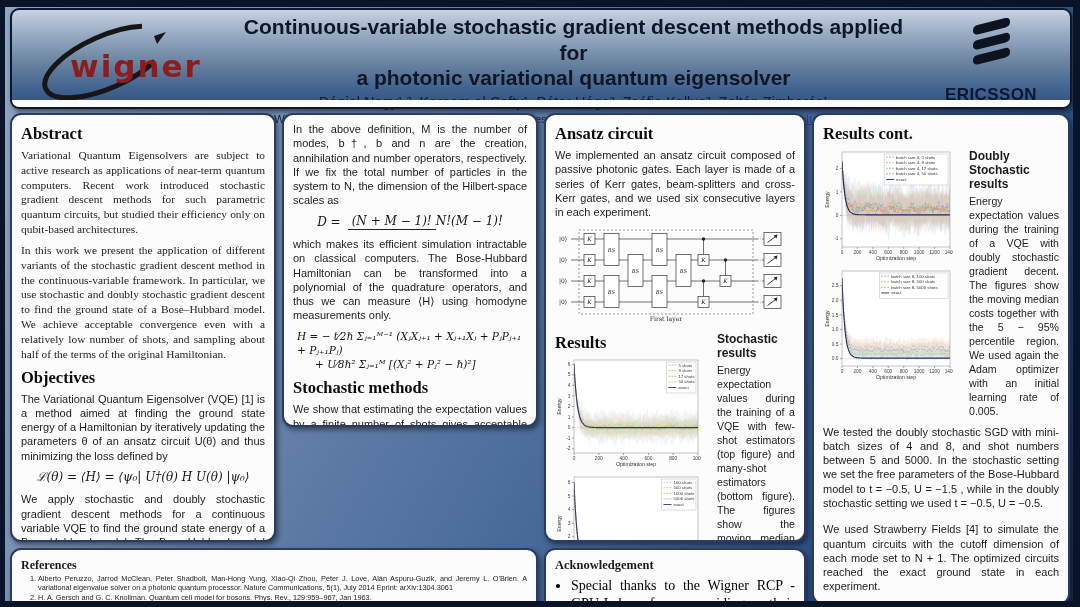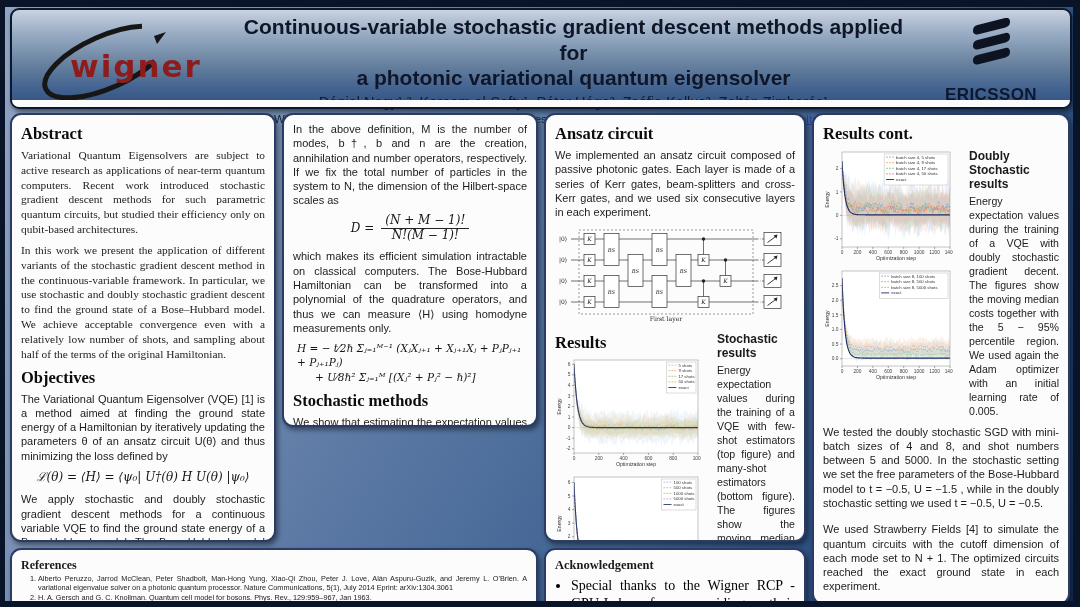--- a/index.html
+++ b/index.html
@@ -31,21 +31,21 @@
   
   .card{position:absolute;background:#fcfcfd;border:2px solid #2a3c66;border-radius:11px;
     box-shadow:2px 3px 5px rgba(0,0,0,.45);padding:7px 9px;box-sizing:border-box;overflow:hidden;z-index:3;}
   .card h2{font-family:"Liberation Serif",serif;font-size:16.5px;font-weight:700;color:#0c0c0c;margin:2px 0 4px 0;}
   .card h3{font-size:12px;font-weight:700;color:#1a1a1a;margin:1px 0 4px 0;}
   .card p{margin:0 0 6px 0;font-size:11px;line-height:1.3;color:#1c1c1c;text-align:justify;}
   p.serif{font-family:"Liberation Serif",serif;font-size:11.4px;}
   .formula{font-family:"DejaVu Serif",serif;font-style:italic;font-size:12px;color:#151515;
     text-align:center;margin:5px 0 7px 0;line-height:1.35;}
   .formula.small{font-size:10.5px;text-align:left;margin-left:4px;}
-  .frac{display:inline-flex;flex-direction:column;text-align:center;vertical-align:middle;margin-left:7px;line-height:1.15;}
+  .frac{display:inline-flex;text-align:center;vertical-align:middle;margin-left:7px;line-height:1.15;}
   .frac .num{border-bottom:1px solid #222;padding:0 4px;}
   .col1{left:10px;top:113px;width:266px;height:429px;}
   .col2{left:282px;top:113px;width:256px;height:314px;}
   .col3{left:544px;top:113px;width:262px;height:429px;}
   .col4{left:812px;top:113px;width:258px;height:492px;}
   .refs{left:10px;top:548px;width:528px;height:70px;}
   .ack{left:544px;top:548px;width:262px;height:70px;font-family:"Liberation Serif",serif;}
   .ack h3{font-family:"Liberation Serif",serif;font-size:12.5px;}
   .ack ul{margin:2px 0 0 0;padding-left:16px;}
   .ack li{font-size:14px;line-height:1.3;text-align:justify;}

